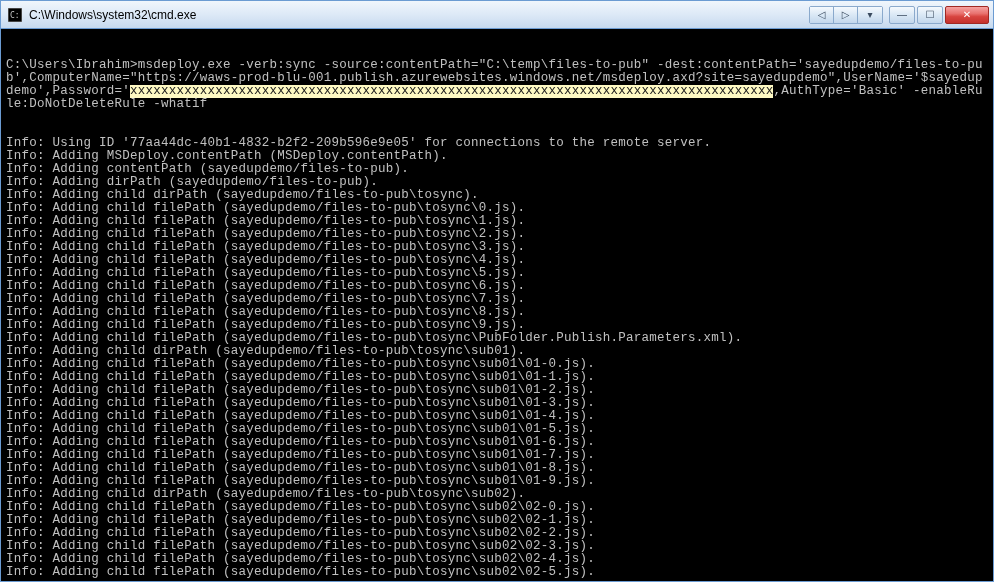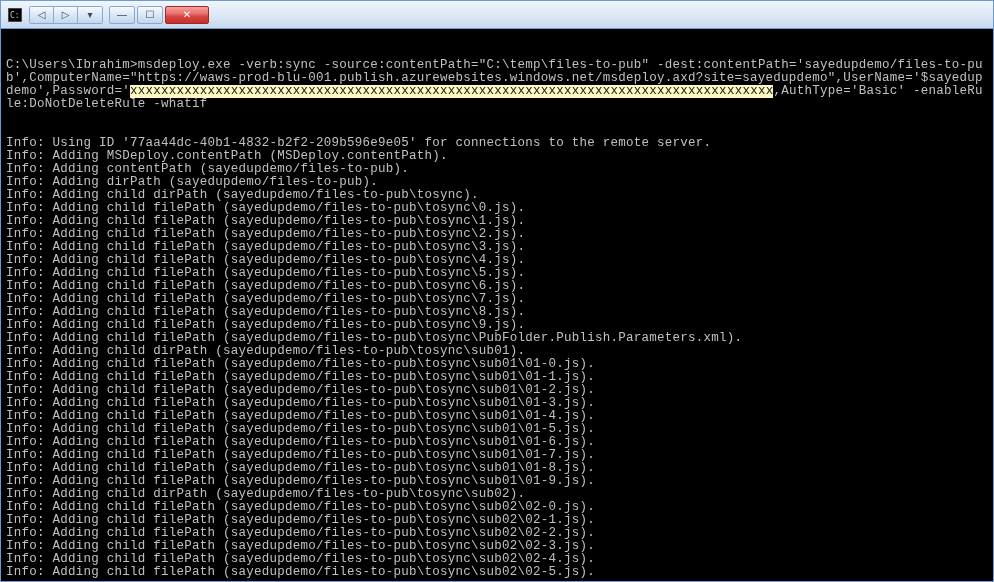--- a/index.html
+++ b/index.html
@@ -116,20 +116,21 @@
 <body>
 
 <div class="window">
   <div class="titlebar">
     <div class="titlebar-icon">
       <svg width="14" height="14" viewBox="0 0 14 14">
         <rect x="0" y="0" width="14" height="14" fill="#000" stroke="#888" stroke-width="1"></rect>
         <text x="2" y="10" font-size="8" fill="#c0c0c0" font-family="monospace">C:</text>
       </svg>
     </div>
+    <div class="titlebar-title">C:\Windows\system32\cmd.exe</div>
     <div class="titlebar-buttons">
       <div class="tb-group1">
         <div class="tb-btn">◁</div>
         <div class="tb-btn">▷</div>
         <div class="tb-btn">▾</div>
       </div>
       <div class="tb-group2">
         <div class="tb-btn">—</div>
         <div class="tb-btn">☐</div>
         <div class="tb-btn close">✕</div>

